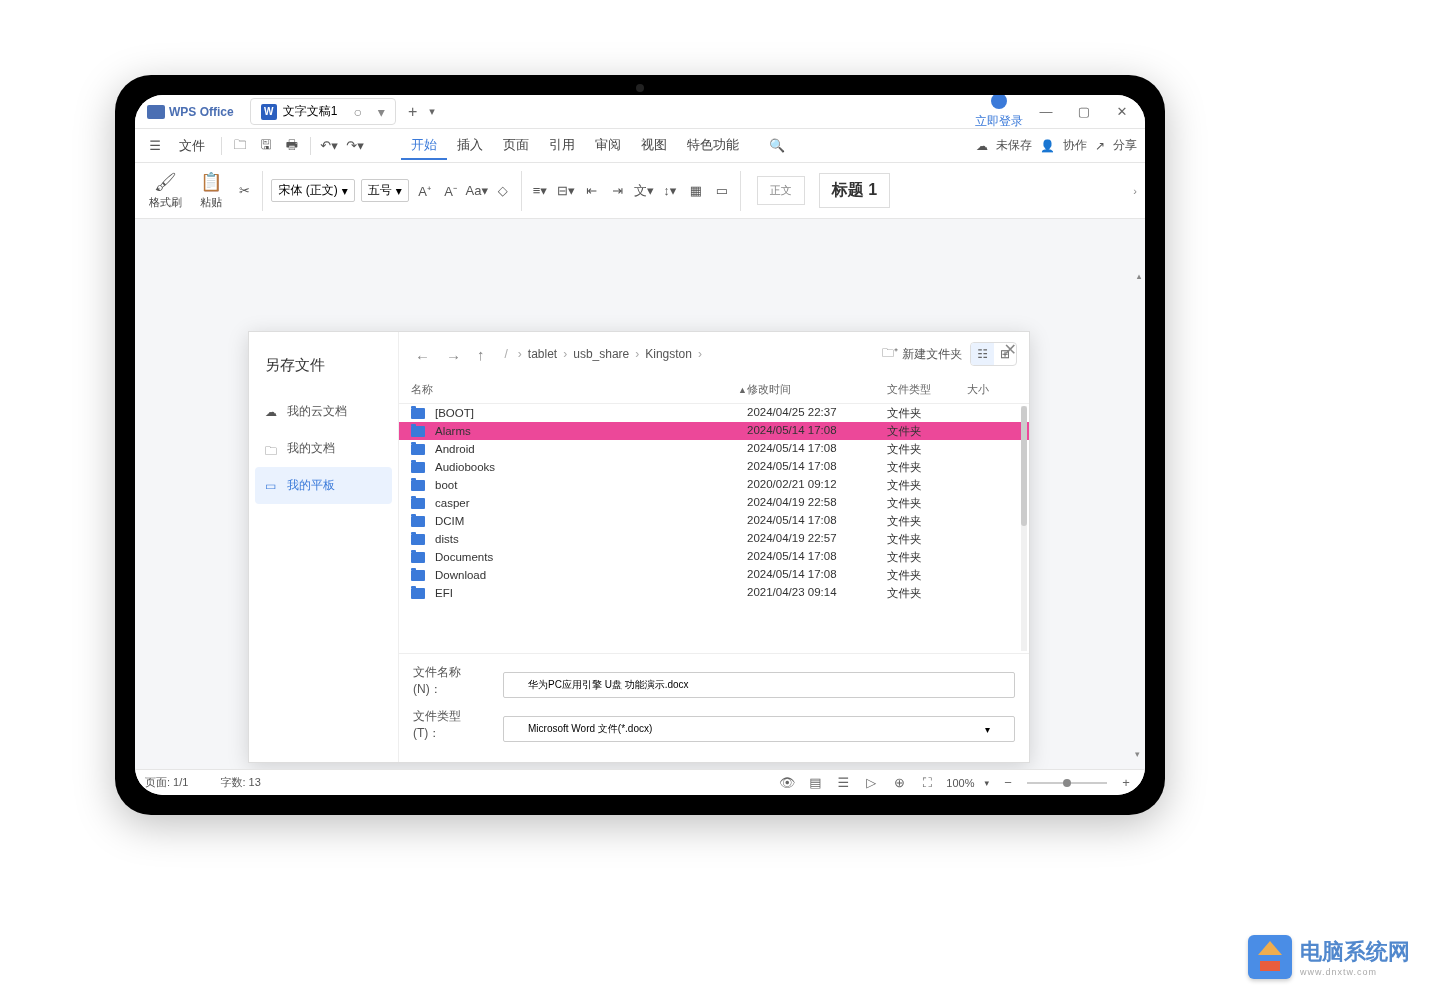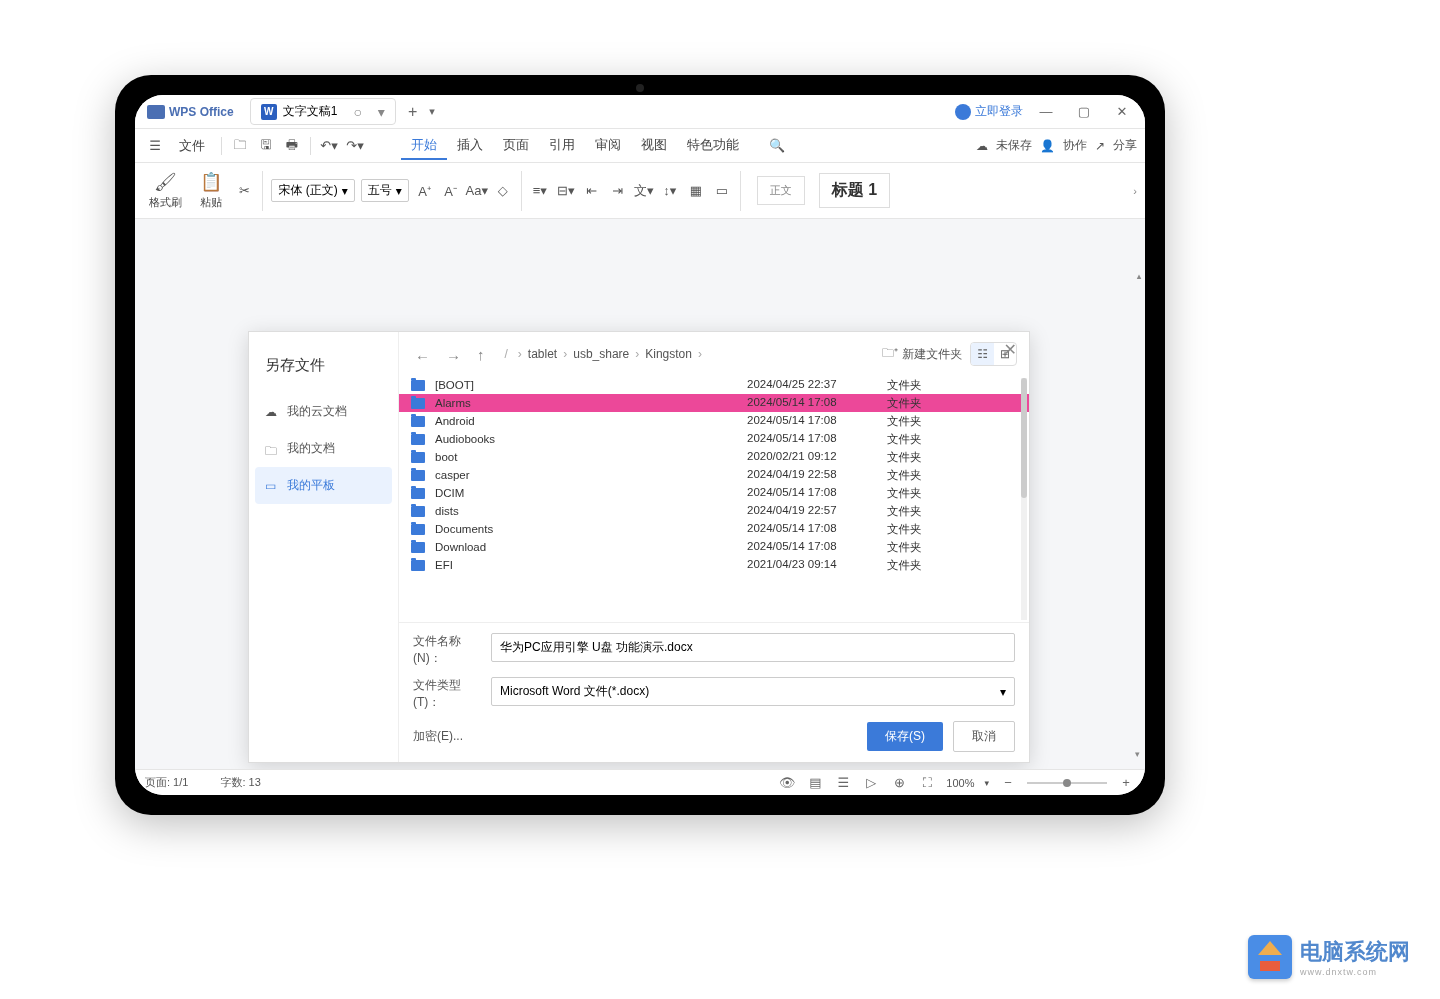--- a/index.html
+++ b/index.html
@@ -8,21 +8,21 @@
 .camera { position: absolute; top: 9px; left: 50%; transform: translateX(-50%); width: 8px; height: 8px; background: #222; border-radius: 50%; }
 .screen { width: 100%; height: 100%; background: #f5f6f8; border-radius: 28px; overflow: hidden; position: relative; display: flex; flex-direction: column; }
 .titlebar { height: 34px; background: #fff; border-bottom: 1px solid #e5e5e5; display: flex; align-items: center; padding: 0 4px; font-size: 12px; }
 .wps-logo { display: flex; align-items: center; gap: 4px; padding: 0 8px; color: #4b6fb3; font-weight: bold; }
 .wps-logo-icon { width: 18px; height: 14px; background: #4b6fb3; border-radius: 2px; position: relative; }
 .tab { display: flex; align-items: center; gap: 6px; padding: 4px 10px; background: #fff; border: 1px solid #ddd; border-radius: 4px; margin-left: 8px; font-size: 12px; }
 .tab .doc-icon { width: 16px; height: 16px; background: #2b5fbf; border-radius: 2px; color: #fff; font-size: 10px; display: flex; align-items: center; justify-content: center; font-weight: bold; }
 .tab-close { color: #888; font-size: 14px; margin-left: 10px; }
 .plus-btn { margin-left: 12px; color: #666; font-size: 16px; }
 .titlebar-right { margin-left: auto; display: flex; align-items: center; gap: 8px; padding-right: 4px; }
-.login-btn { display: flex; align-items: center; gap: 4px; color: #3b7ad9; font-size: 12px; }
+.login-btn { display: flex; align-items: center; gap: 4px; color: #3b7ad9; font-size: 12px; flex-direction: column; }
 .avatar-icon { width: 16px; height: 16px; background: #3b7ad9; border-radius: 50%; }
 .win-btn { width: 30px; height: 20px; display: flex; align-items: center; justify-content: center; color: #666; font-size: 13px; }
 .menubar { height: 34px; background: #fff; border-bottom: 1px solid #e5e5e5; display: flex; align-items: center; padding: 0 8px; font-size: 13px; gap: 2px; }
 .menubar .mini-btn { width: 24px; height: 24px; display: flex; align-items: center; justify-content: center; color: #555; }
 .menubar .sep { border-left: 1px solid #ddd; height: 18px; margin: 0 4px; }
 .menu-item { padding: 4px 10px; color: #444; cursor: pointer; }
 .menu-item.active { color: #3b7ad9; border-bottom: 2px solid #3b7ad9; }
 .menubar-right { margin-left: auto; display: flex; align-items: center; gap: 8px; color: #555; font-size: 12px; }
 .ribbon { height: 56px; background: #fff; border-bottom: 1px solid #e5e5e5; display: flex; align-items: center; padding: 0 8px; font-size: 11px; gap: 6px; }
 .ribbon-big { display: flex; flex-direction: column; align-items: center; gap: 2px; padding: 2px 6px; color: #444; }
@@ -63,23 +63,23 @@
 .col-type { width: 80px; }
 .col-size { width: 50px; }
 .file-list { flex: 1; overflow: hidden; position: relative; }
 .file-row { display: flex; padding: 2px 12px; font-size: 11.5px; color: #333; height: 18px; }
 .file-row.selected { background: #ec4899; }
 .folder-icon { width: 14px; height: 11px; background: #3b7ad9; border-radius: 1px; margin-right: 6px; display: inline-block; position: relative; }
 .folder-icon::before { content: ''; position: absolute; top: -2px; left: 0; width: 5px; height: 2px; background: #3b7ad9; border-radius: 1px 1px 0 0; }
 .list-scrollbar { position: absolute; right: 2px; top: 2px; bottom: 2px; width: 6px; background: #f0f0f0; }
 .list-scrollbar-thumb { position: absolute; top: 0; width: 100%; height: 120px; background: #ccc; border-radius: 3px; }
 .bottom-form { padding: 10px 14px; border-top: 1px solid #eee; }
-.form-row { display: flex; align-items: flex-start; gap: 8px; margin-bottom: 10px; }
+.form-row { display: flex; align-items: flex-end; gap: 20px; margin-bottom: 10px; }
 .form-label { width: 70px; font-size: 12px; color: #555; }
-.form-input { flex: 1; border: 1px solid #ccc; border-radius: 2px; padding: 5px 8px; font-size: 12px; display: flex; align-items: center; justify-content: space-between; }
+.form-input { flex: 1; border: 1px solid #ccc; border-radius: 2px; padding: 5px 24px; font-size: 10px; display: flex; align-items: center; justify-content: space-between; }
 .form-actions { display: flex; align-items: center; gap: 10px; margin-top: 6px; }
 .encrypt-link { font-size: 12px; color: #555; }
 .btn-primary { margin-left: auto; background: #3b7ad9; color: #fff; border: none; padding: 6px 18px; font-size: 12px; border-radius: 2px; }
 .btn-default { background: #fff; border: 1px solid #ccc; padding: 6px 18px; font-size: 12px; border-radius: 2px; color: #555; }
 .watermark { position: absolute; bottom: 20px; right: 30px; display: flex; align-items: center; gap: 8px; }
 .wm-icon { width: 44px; height: 44px; background: #4a8de6; border-radius: 6px; position: relative; box-shadow: 0 2px 4px rgba(0,0,0,0.2); }
 .wm-icon::before { content: ''; position: absolute; top: 6px; left: 10px; width: 0; height: 0; border-left: 12px solid transparent; border-right: 12px solid transparent; border-bottom: 14px solid #f0ad4e; }
 .wm-icon::after { content: ''; position: absolute; bottom: 8px; left: 12px; width: 20px; height: 10px; background: #e85d3d; }
 .wm-text { font-size: 22px; font-weight: 600; color: #5188cd; }
 .wm-sub { font-size: 9px; color: #aaa; letter-spacing: 1px; }
@@ -228,20 +228,29 @@
               <div class="new-folder">
                 <span>🗀⁺</span>
                 <span>新建文件夹</span>
               </div>
               <div class="view-toggle">
                 <span class="active">☷</span>
                 <span>⊞</span>
               </div>
             </div>
           </div>
+          <div class="file-header">
+            <div class="col-name">
+              <span>名称</span>
+              <span style="margin-left:auto;font-size:9px;">▲</span>
+            </div>
+            <div class="col-date">修改时间</div>
+            <div class="col-type">文件类型</div>
+            <div class="col-size">大小</div>
+          </div>
           <div class="file-list" id="file-list">
             <div class="file-row">
                 <div class="col-name">
                   <span class="folder-icon"></span>
                   <span>[BOOT]</span>
                 </div>
                 <div class="col-date">2024/04/25 22:37</div>
                 <div class="col-type">文件夹</div>
                 <div class="col-size"></div>
               </div>
@@ -345,25 +354,20 @@
               <div class="form-input">
                 <span>华为PC应用引擎 U盘 功能演示.docx</span>
               </div>
             </div>
             <div class="form-row">
               <span class="form-label">文件类型(T)：</span>
               <div class="form-input">
                 <span>Microsoft Word 文件(*.docx)</span>
                 <span>▾</span>
               </div>
-            </div>
-            <div class="form-actions">
-              <span class="encrypt-link">加密(E)...</span>
-              <button class="btn-primary">保存(S)</button>
-              <button class="btn-default">取消</button>
             </div>
           </div>
         </div>
       </div>
     </div>
 
     <div class="statusbar">
       <span>页面: 1/1</span>
       <span>字数: 13</span>
       <div class="statusbar-right">

